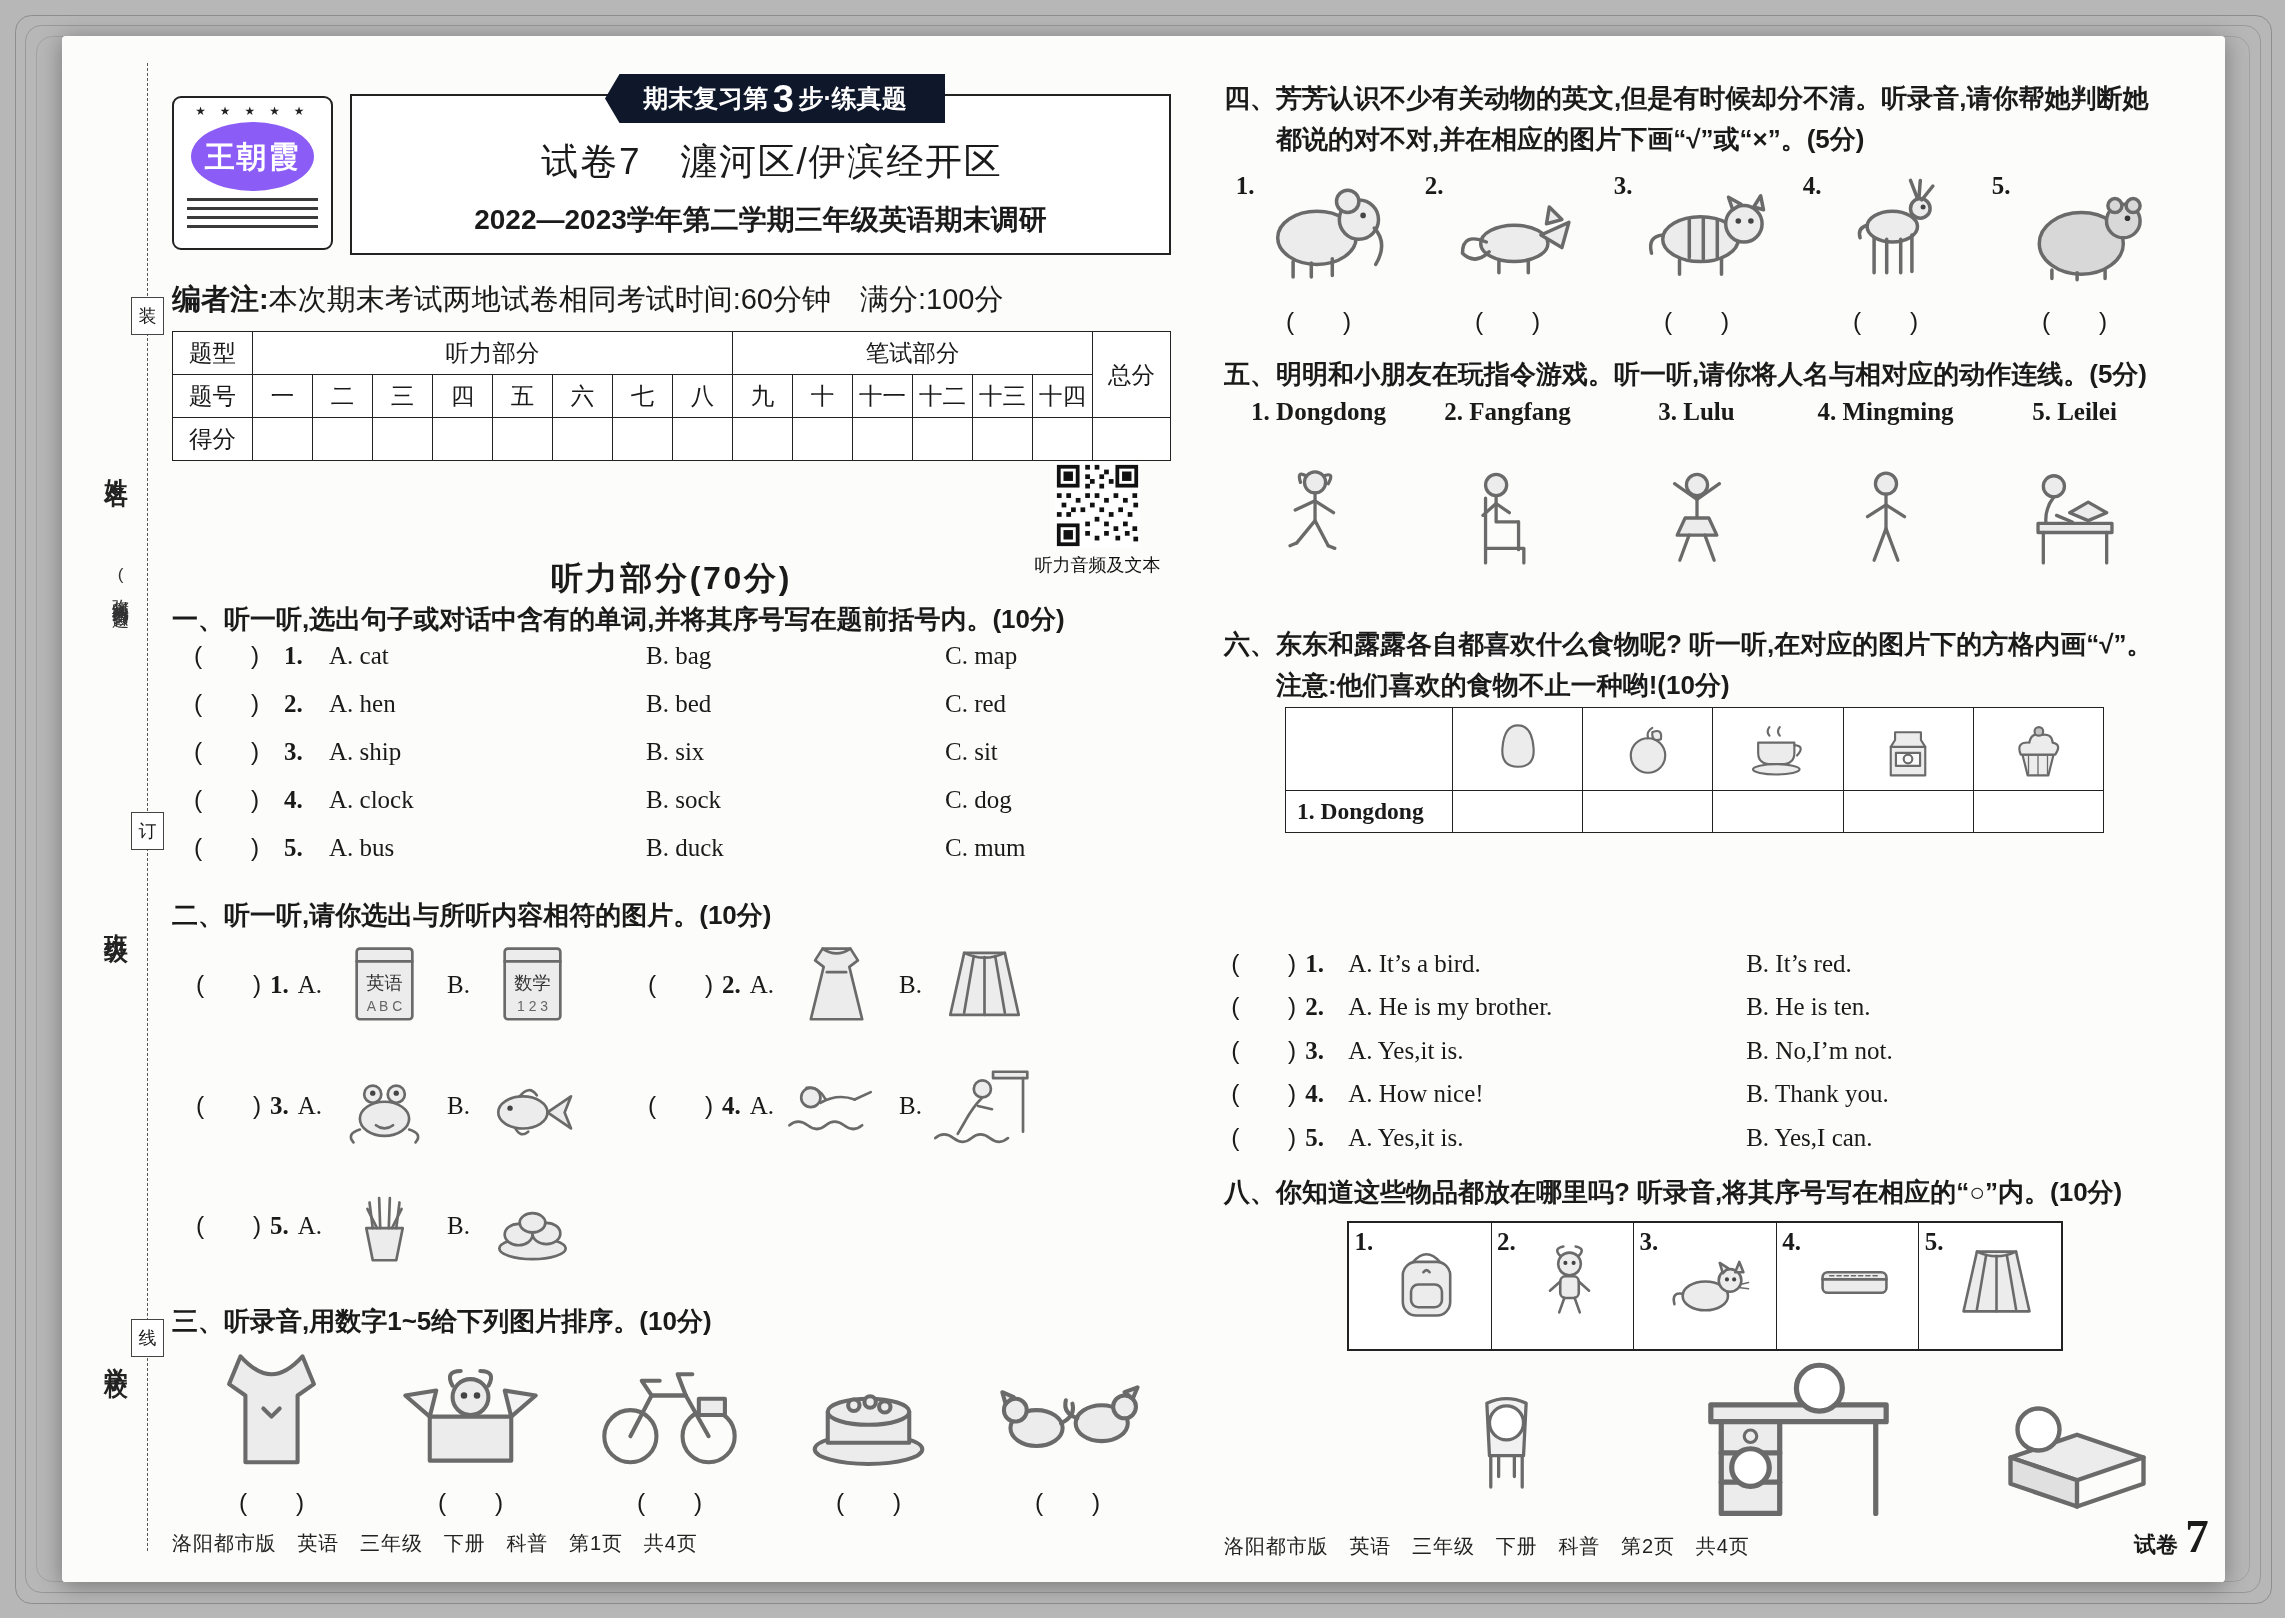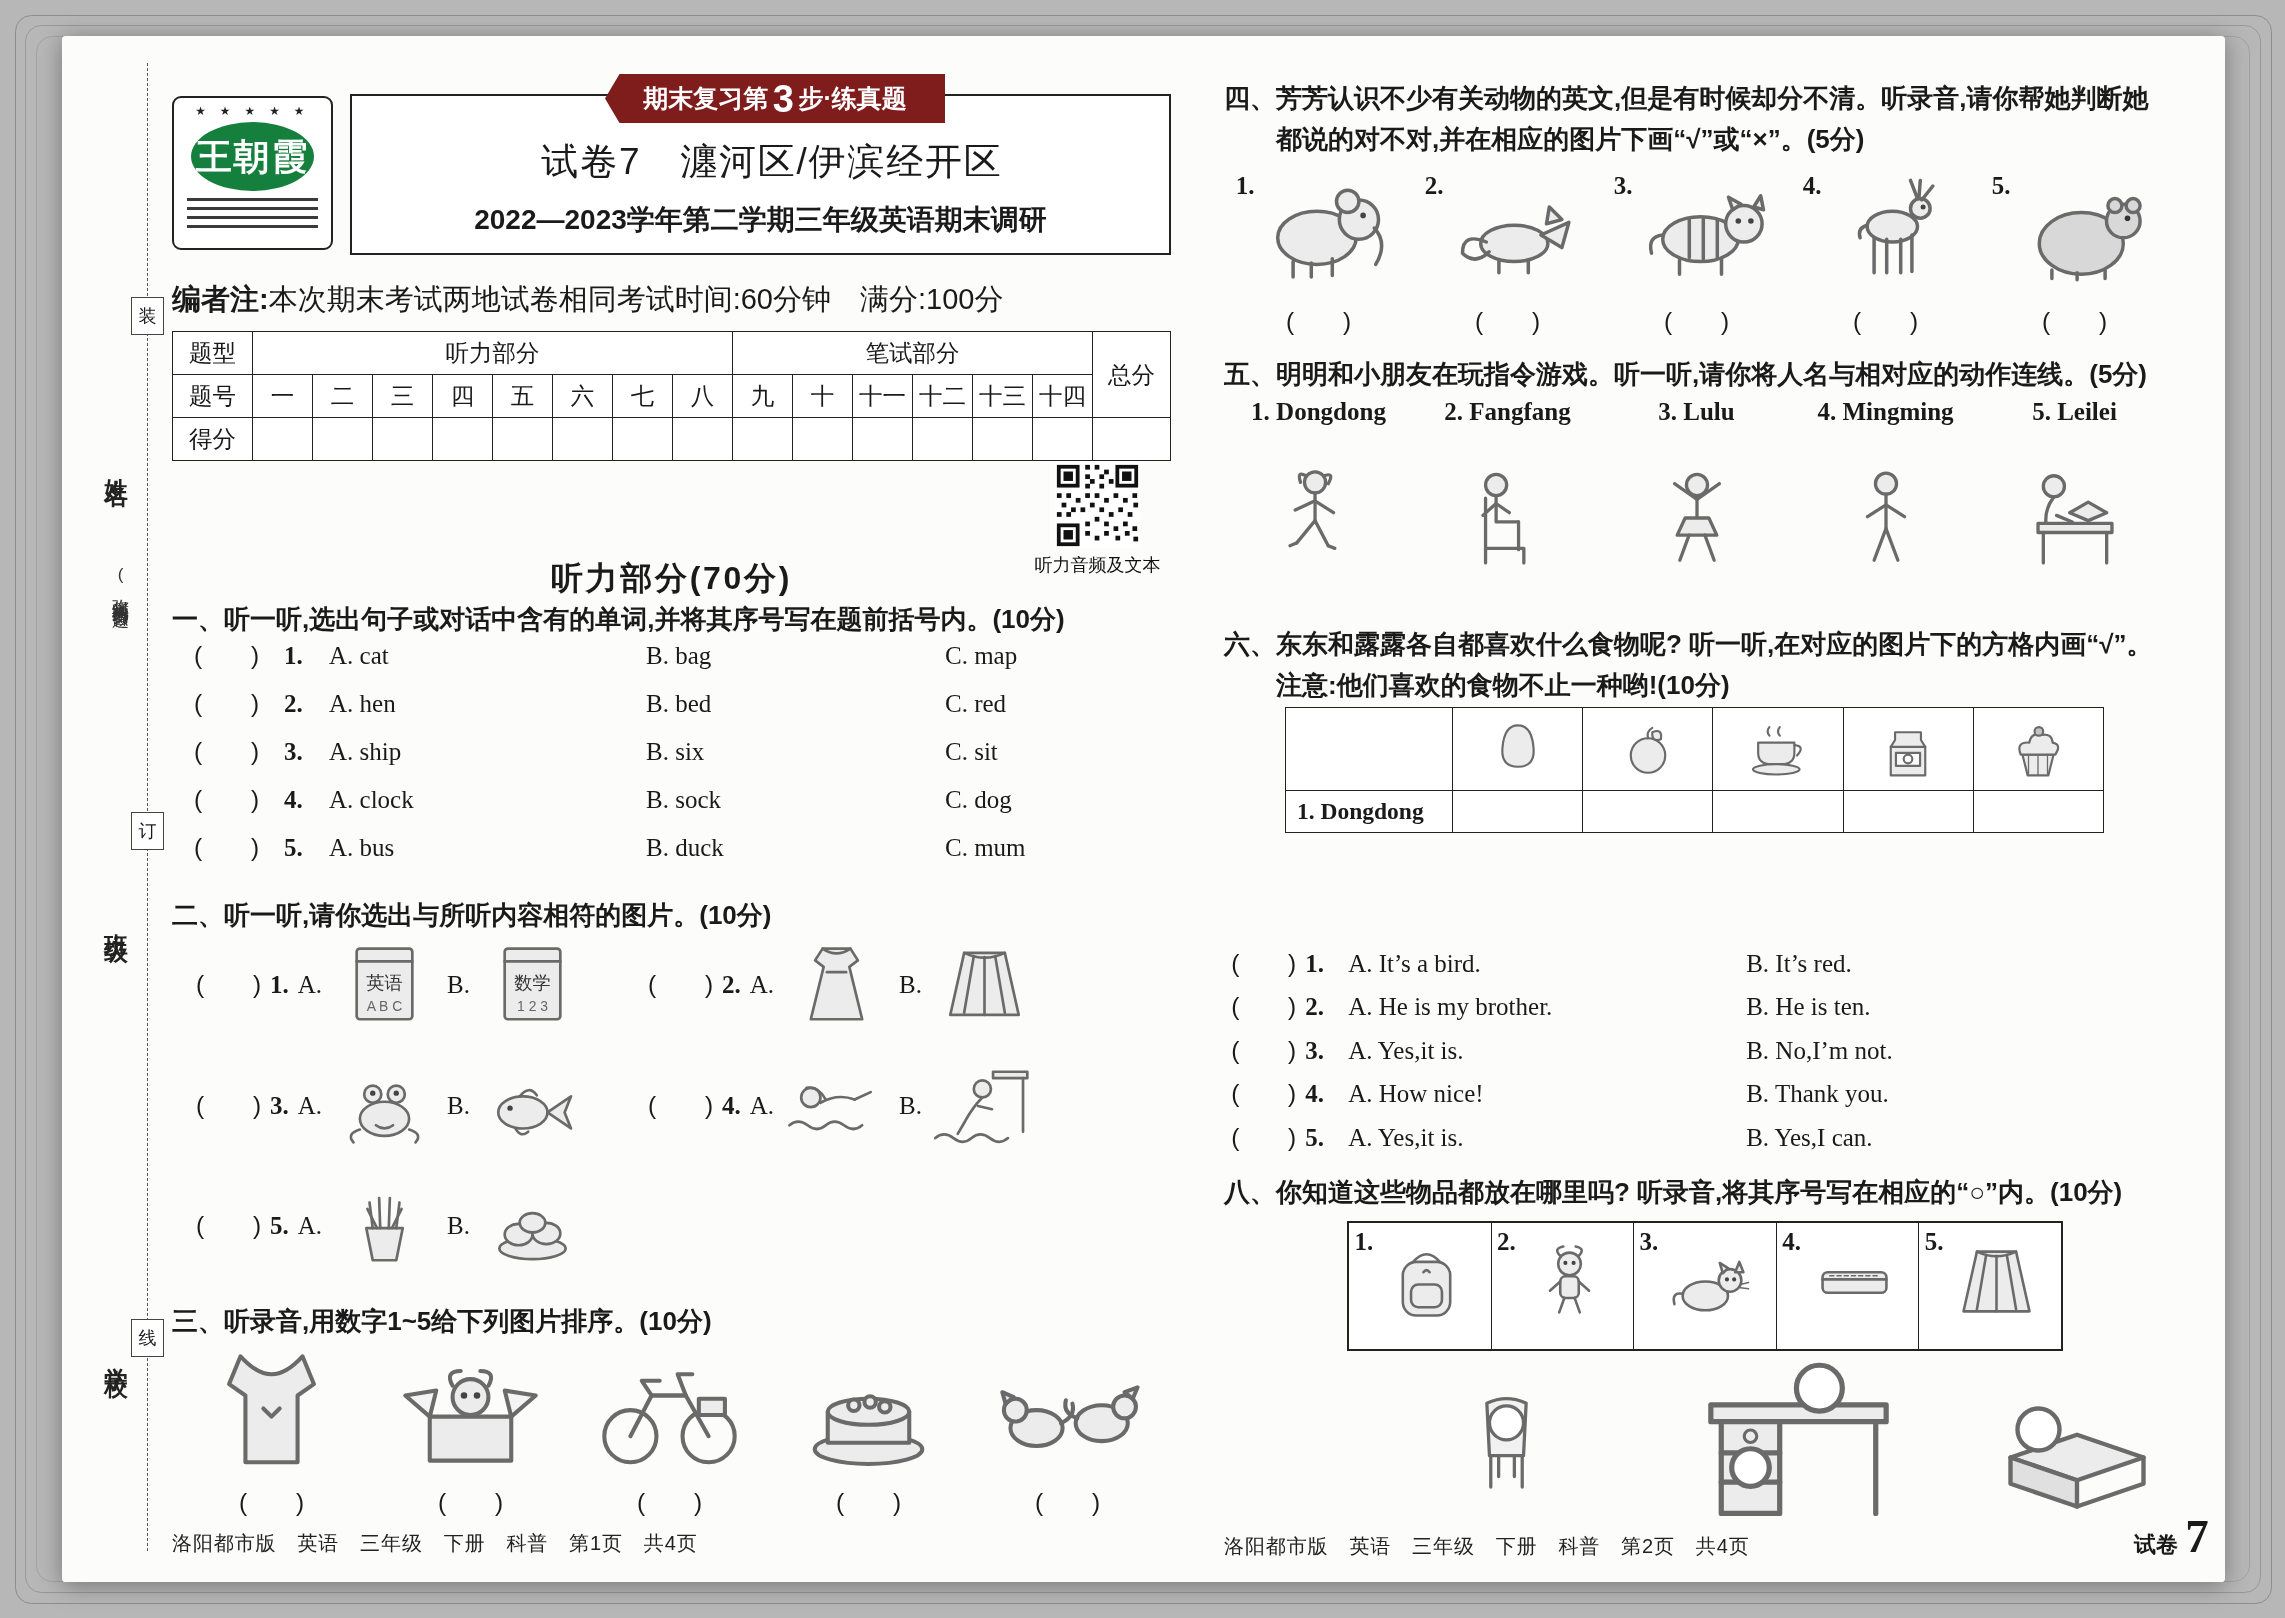--- a/index.html
+++ b/index.html
@@ -9,24 +9,24 @@
 .f1{inset:14.5px;border-color:#8d8d8d}
 .f2{inset:25px;border-color:#989898}
 .f3{inset:36px;border-color:#a3a3a3}
 .paper{position:absolute;left:62px;top:36px;width:2163px;height:1546px;background:#fcfcfb;border-radius:3.6px;box-shadow:0 3.6px 23.5px rgba(0,0,0,.35)}
 .fold-line{position:absolute;left:85px;top:27px;height:1488px;border-left:1.8px dashed #555}
 .vtext{position:absolute;writing-mode:vertical-rl;text-orientation:upright;font-size:23.5px;letter-spacing:6.3px;color:#222;font-weight:700}
 .seal-note{font-size:17px;letter-spacing:1.8px;font-weight:400;color:#333}
 .fold-mark{position:absolute;left:69px;width:33px;height:38px;border:1.8px solid #444;background:#fff;display:flex;align-items:center;justify-content:center;font-size:18px}
 .logo{position:absolute;left:110px;top:60px;width:161px;height:154px;border:2.7px solid #222;border-radius:9px;text-align:center;overflow:hidden;background:#fff}
 .logo-stars{font-size:11.8px;letter-spacing:5.4px;margin-top:6.3px;color:#222}
-.logo-disc{margin:3.6px auto 0;width:123px;height:69px;border-radius:50%;background:#15803d;color:#fff;font-size:36px;font-weight:700;line-height:69px;letter-spacing:1.8px}
+.logo-disc{margin:3.6px auto 0;width:123px;height:69px;border-radius:50%;background:#8b5cf6;color:#fff;font-size:30px;font-weight:700;line-height:69px;letter-spacing:1.8px}
 .logo-stripes{margin:7.2px 12.7px 0;height:31px;background:repeating-linear-gradient(180deg,#3a3a3a 0 2.7px,transparent 2.7px 9px)}
 .header-box{position:absolute;left:288px;top:58px;width:821px;height:161px;border:2.3px solid #222;background:#fff}
-.banner{position:absolute;left:543px;top:38px;width:340px;height:49px;background:#7f1d1d;color:#fff;display:flex;align-items:center;justify-content:center;gap:1.8px;font-size:25px;font-weight:700;clip-path:polygon(14.5px 0,100% 0,100% 100%,14.5px 100%,0 50%)}
+.banner{position:absolute;left:543px;top:38px;width:340px;height:49px;background:#0f172a;color:#fff;display:flex;align-items:center;justify-content:center;gap:1.8px;font-size:25px;font-weight:700;clip-path:polygon(14.5px 0,100% 0,100% 100%,14.5px 100%,0 50%)}
 .banner-num{font-size:38px;line-height:1;margin:0 2.7px}
 .paper-title{position:absolute;left:288px;top:101px;width:844px;text-align:center;font-size:37px;font-weight:400;letter-spacing:1.8px}
 .paper-subtitle{position:absolute;left:288px;top:165px;width:821px;text-align:center;font-size:28px;font-weight:700}
 .editor-row{position:absolute;left:110px;top:244px;width:999px;display:flex;justify-content:flex-start;font-size:29px}
 .score-table{position:absolute;left:110px;top:295px;width:999px;border-collapse:collapse;table-layout:fixed;font-size:23.5px;background:#fff}
 .score-table td{border:1.8px solid #222;height:43px;text-align:center}
 .qr{position:absolute;left:993px;top:427px;width:85px;height:85px}
 .qr svg{width:100%;height:100%;display:block}
 .qr-caption{position:absolute;left:946px;top:517px;width:179px;text-align:center;font-size:18px;color:#111}
 .listening-title{position:absolute;left:110px;top:521px;width:999px;text-align:center;font-size:32px;font-weight:700;letter-spacing:2.7px}

